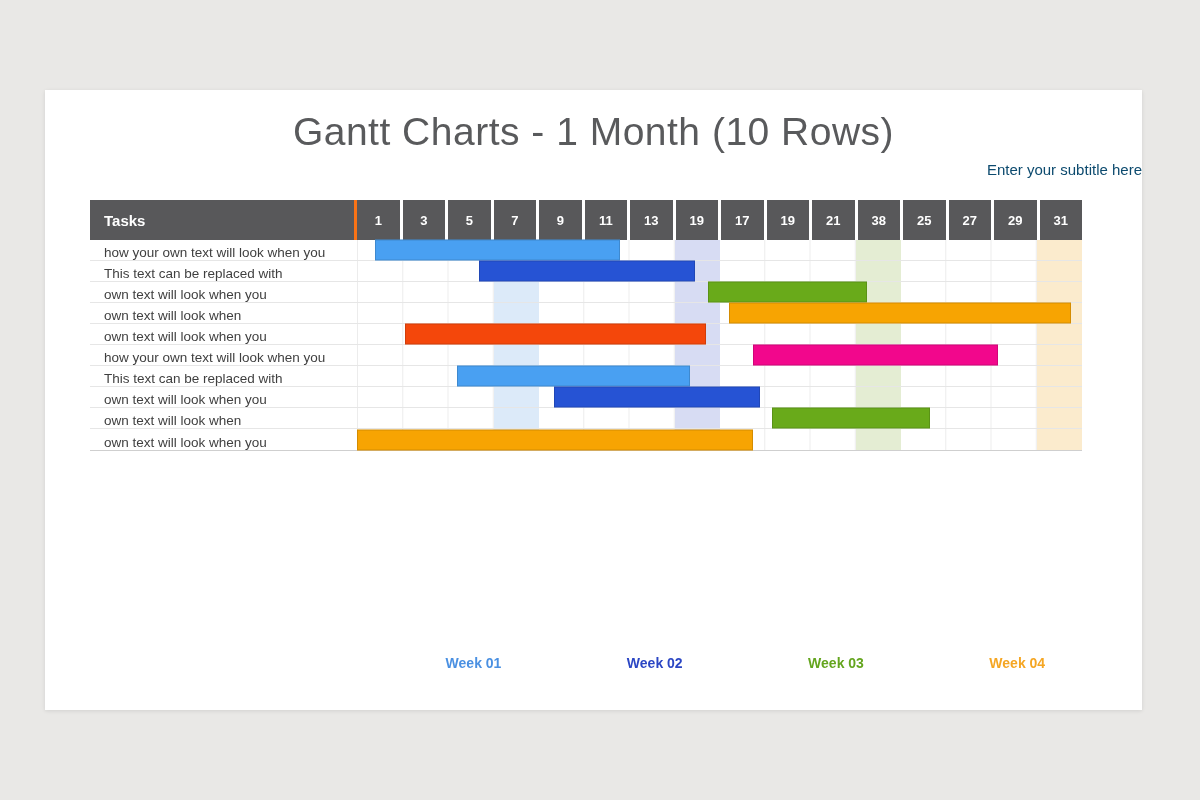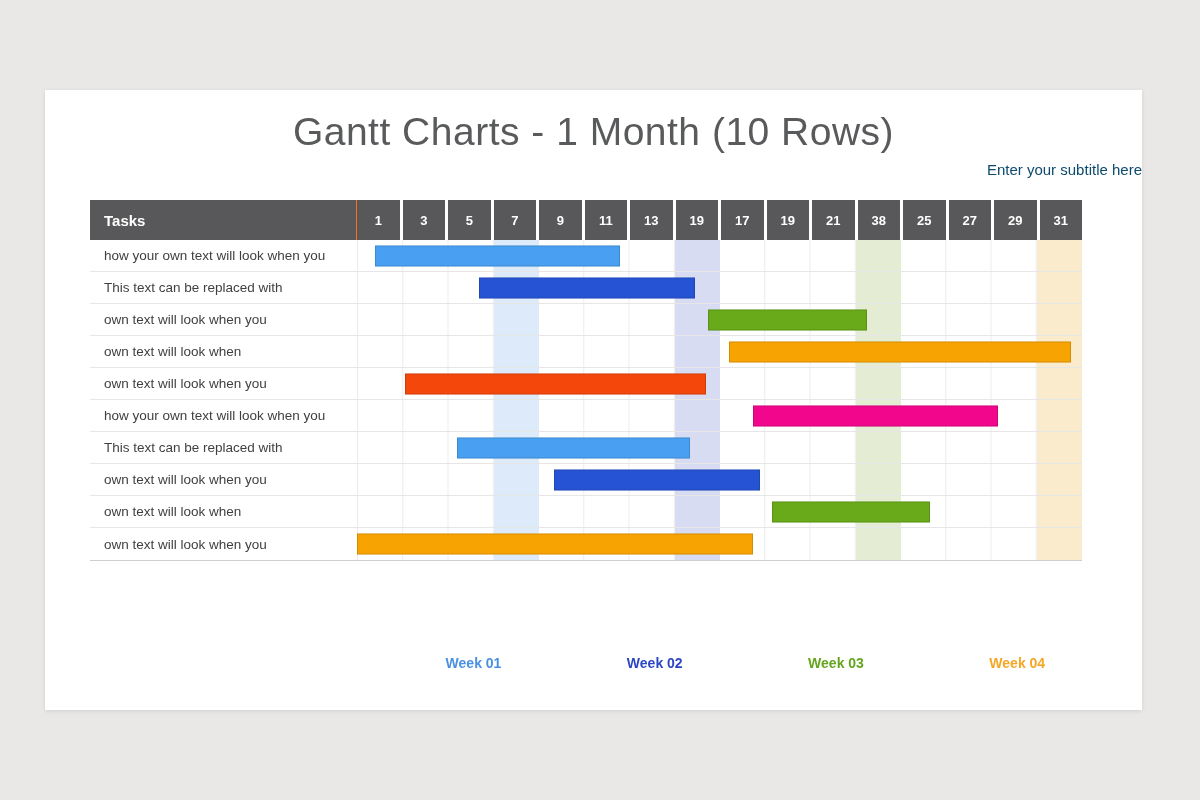--- a/index.html
+++ b/index.html
@@ -13,36 +13,36 @@
     font-size:39px; color:#595A5C; letter-spacing:0.5px; }
   .subtitle { position:absolute; left:0; right:0; top:71px; text-align:right;
     font-size:15px; color:#0c4a6e; }
 
   .gantt { position:absolute; left:45px; top:110px; width:992px; }
 
   
   .thead { display:flex; height:40px; }
   .tasks-cell { width:267px; background:#58585A; color:#fff; font-size:15px;
     font-weight:bold; display:flex; align-items:center; padding-left:14px;
-    border-right:1px solid #f97316; }
+    border-right:3px solid #f97316; }
   .day-cells { flex:1; display:flex; }
   .day-cell { flex:1; background:#58585A; color:#fff; font-size:13px; font-weight:bold;
     display:flex; align-items:center; justify-content:center; }
   .day-cell + .day-cell { border-left:3px solid #fff; }
 
   
   .tbody { position:relative; border-bottom:1px solid #CFCFCF; }
   .bands { position:absolute; left:267px; top:0; bottom:0; width:725px; z-index:0;
     border-left:1px solid #ECECEC;
     background-image:linear-gradient(to left, #ECECEC 1px, transparent 1px);
     background-size:calc(100% / 16) 100%; }
   .band { position:absolute; top:0; bottom:0; }
 
-  .row { position:relative; z-index:1; display:flex; align-items:center;
-    height:32px; border-bottom:1px solid #E6E6E6; }
+  .row { position:relative; z-index:1; display:flex; align-items:flex-end;
+    height:21px; border-bottom:1px solid #E6E6E6; }
   .row:first-child { height:62px; }
   .row:last-child { border-bottom:none; }
   .row-label { width:267px; padding-left:14px; font-size:13.5px; color:#3F3F3F;
     white-space:nowrap; overflow:hidden; }
   .row-track { position:absolute; left:267px; width:725px; top:0; bottom:0; }
   .bar { position:absolute; top:50%; transform:translateY(-50%); height:21px;
     border:1px solid rgba(0,0,0,0.14); }
 
   
   .weeks { position:absolute; left:45px; top:565px; width:992px; height:20px; }

